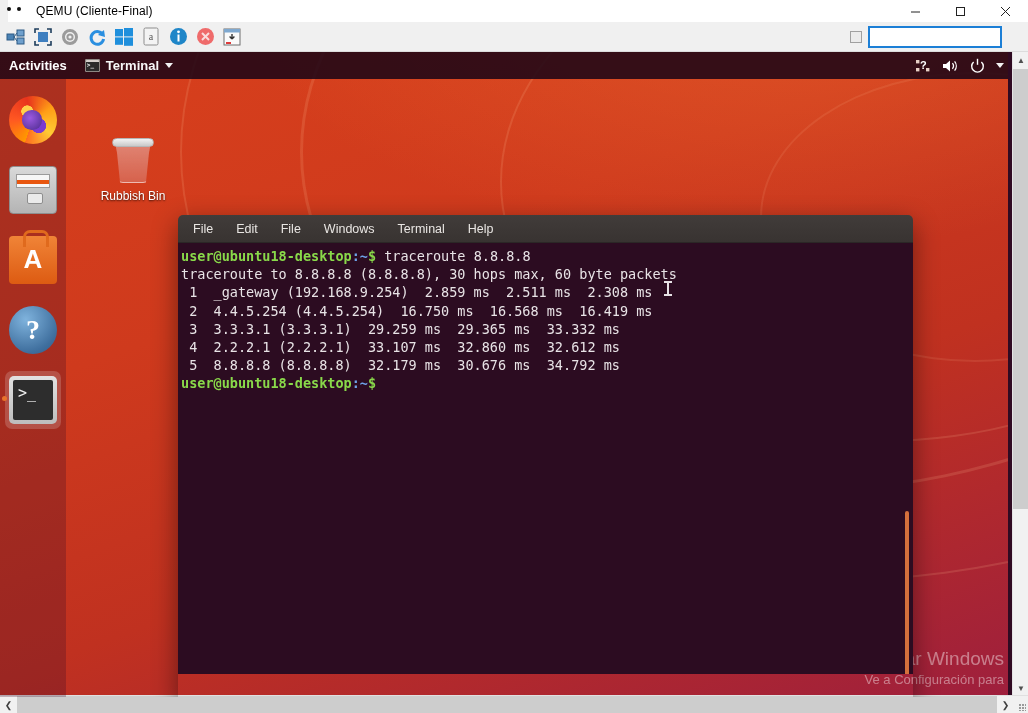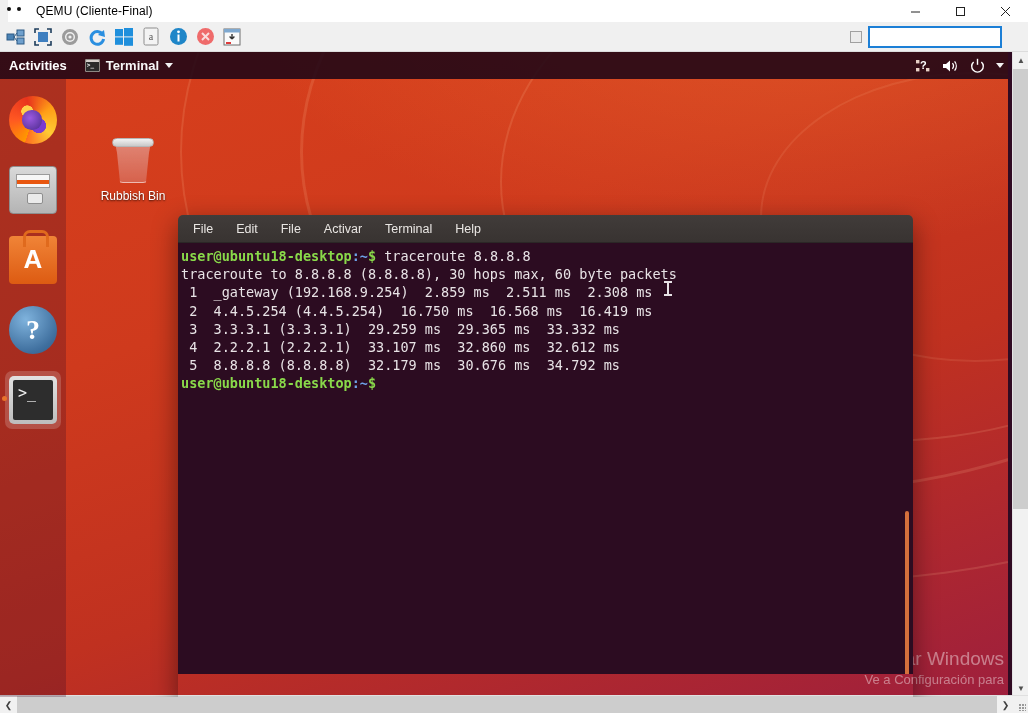--- a/index.html
+++ b/index.html
@@ -621,21 +621,21 @@
           </div>
           <div id="trash-label">Rubbish Bin</div>
         </div>
 
         <div id="terminal-window">
 
           <div id="terminal-menubar">
             <span class="menu-item">File</span>
             <span class="menu-item">Edit</span>
             <span class="menu-item">File</span>
-            <span class="menu-item">Activar</span>
+            <span class="menu-item">Windows</span>
             <span class="menu-item">Terminal</span>
             <span class="menu-item">Help</span>
           </div>
 
           <div id="terminal-screen">
             <div id="terminal-text"><span class="t-prompt-user">user@ubuntu18-desktop</span><span class="t-prompt-path">:~</span><span class="t-prompt-dollar">$</span><span class="t-out"> traceroute 8.8.8.8</span>
 <span class="t-out">traceroute to 8.8.8.8 (8.8.8.8), 30 hops max, 60 byte packets</span>
 <span class="t-out"> 1  _gateway (192.168.9.254)  2.859 ms  2.511 ms  2.308 ms</span>
 <span class="t-out"> 2  4.4.5.254 (4.4.5.254)  16.750 ms  16.568 ms  16.419 ms</span>
 <span class="t-out"> 3  3.3.3.1 (3.3.3.1)  29.259 ms  29.365 ms  33.332 ms</span>

